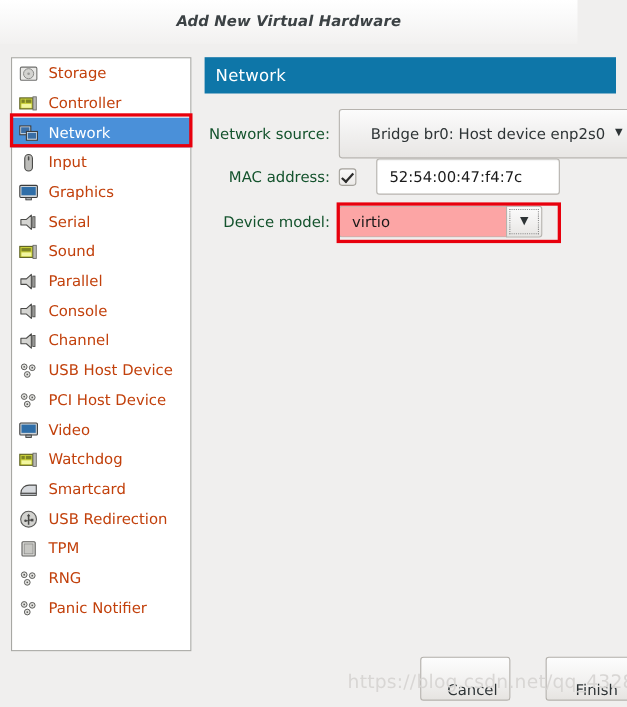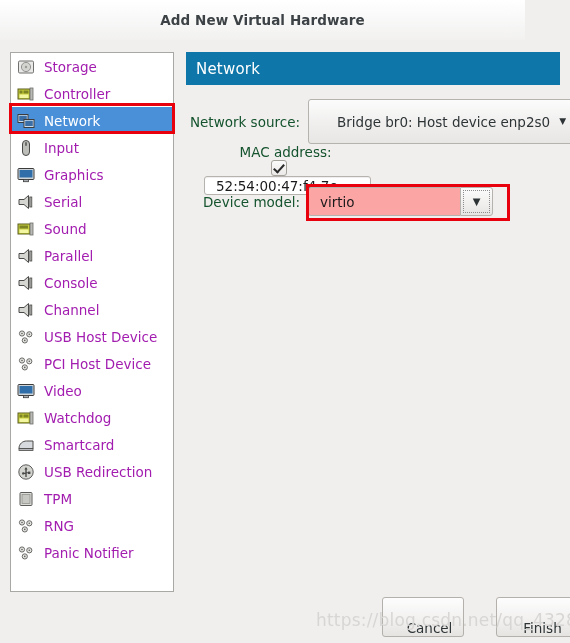--- a/index.html
+++ b/index.html
@@ -20,20 +20,21 @@
   
   #titlebar {
     position: absolute;
     left: 0; top: 0;
     width: 525px;
     height: 40px;
     background: linear-gradient(to bottom, #ffffff 0%, #fbfbfb 30%, #f2f1f0 100%);
     display: flex;
     align-items: center;
     justify-content: center;
+    font-style: italic;
   }
   #titlebar .title-text {
     font-size: 13.5px;
     font-weight: bold;
     color: #3c4245;
     letter-spacing: 0.1px;
   }
 
   
   #sidebar {
@@ -51,21 +52,21 @@
     height: 27px;
     display: flex;
     align-items: center;
     padding-left: 6px;
     box-sizing: border-box;
     position: relative;
   }
   .side-item .label {
     margin-left: 9px;
     font-size: 13.5px;
-    color: #a21caf;
+    color: #c2410c;
     white-space: nowrap;
   }
   .side-item.selected {
     background: #4a90d9;
   }
   .side-item.selected .label {
     color: #ffffff;
   }
   .side-item.disabled .label {
     color: #a6a6a2;
@@ -164,21 +165,21 @@
     top: 1px;
     width: 4px;
     height: 9px;
     border: solid #2b2b2b;
     border-width: 0 2.2px 2.2px 0;
     transform: rotate(42deg);
   }
 
   
   .entry {
-    height: 19px;
+    height: 33px;
     background: #ffffff;
     border: 1px solid #b6b3ae;
     border-radius: 3px;
     display: flex;
     align-items: center;
     padding-left: 11px;
     box-sizing: border-box;
     font-size: 13.5px;
     color: #1a1a1a;
     box-shadow: inset 0 1px 1px rgba(0,0,0,0.07);
@@ -466,21 +467,21 @@
 </div>
 
 <div class="form-row" style="top:99px;">
   <span class="form-label">Network source:</span>
   <div class="combo-btn" id="network-source-combo">
     <span>Bridge br0: Host device enp2s0</span>
     <span class="arrow">▼</span>
   </div>
 </div>
 
-<div class="form-row" style="top:144px;flex-direction:column;">
+<div class="form-row" style="top:144px;">
   <span class="form-label">MAC address:</span>
   <div class="chk checked" id="mac-checkbox"></div>
   <div class="entry" id="mac-entry" style="width:167px; margin-left:18px;">
     <span>52:54:00:47:f4:7c</span>
   </div>
 </div>
 
 <div class="form-row" style="top:187px;">
   <span class="form-label">Device model:</span>
   <div id="device-combo-wrap">

